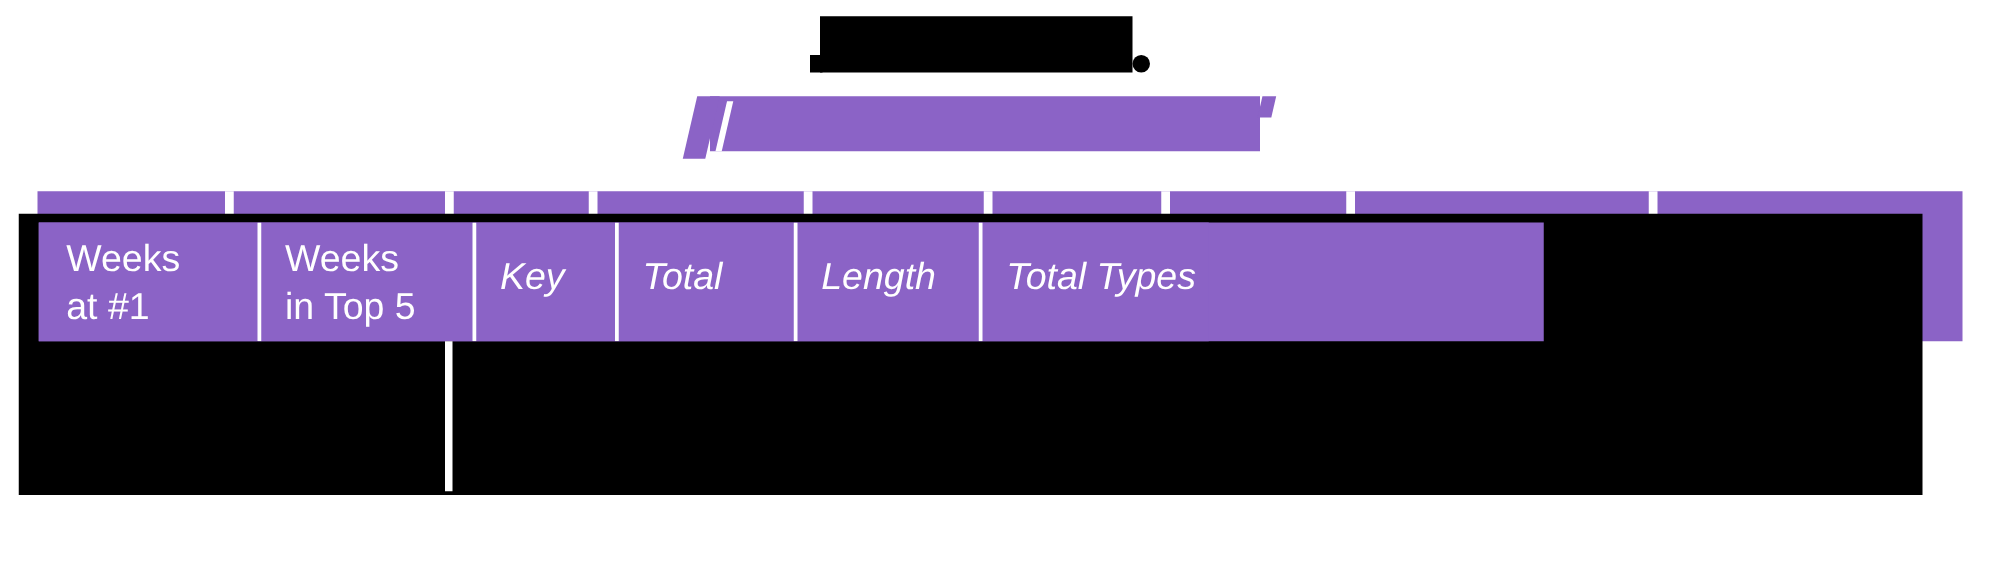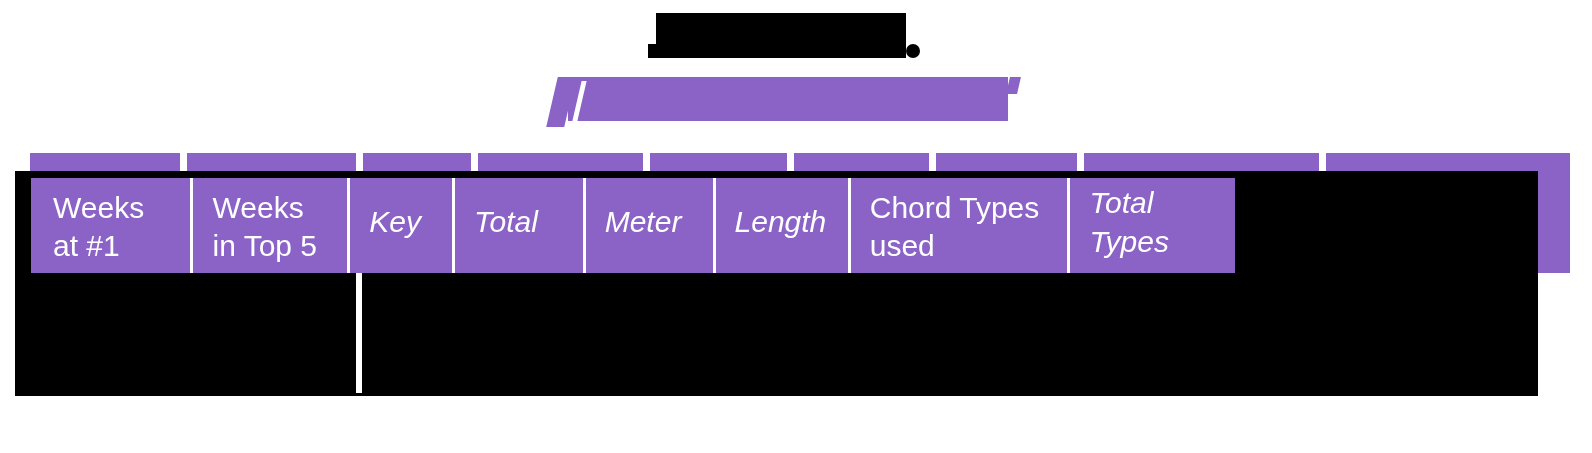--- a/index.html
+++ b/index.html
@@ -204,22 +204,19 @@
 
   <div class="table-frame"></div>
 
   <div class="header-row">
     <div class="header-cell" style="width:175px">Weeks
 at #1</div>
     <div class="header-cell" style="width:172px">Weeks
 in Top 5</div>
     <div class="header-cell one-line" style="width:114px">Key</div>
     <div class="header-cell one-line" style="width:143px">Total</div>
-    <div class="header-cell one-line" style="width:142px">Meter</div>
     <div class="header-cell one-line" style="width:148px">Length</div>
-    <div class="header-cell" style="width:242px">Chord Types
-used</div>
     <div class="header-cell one-line" style="width:184px">Total Types</div>
   </div>
 
   <div class="body-divider"></div>
 
 </div>
 
 </body></html>

